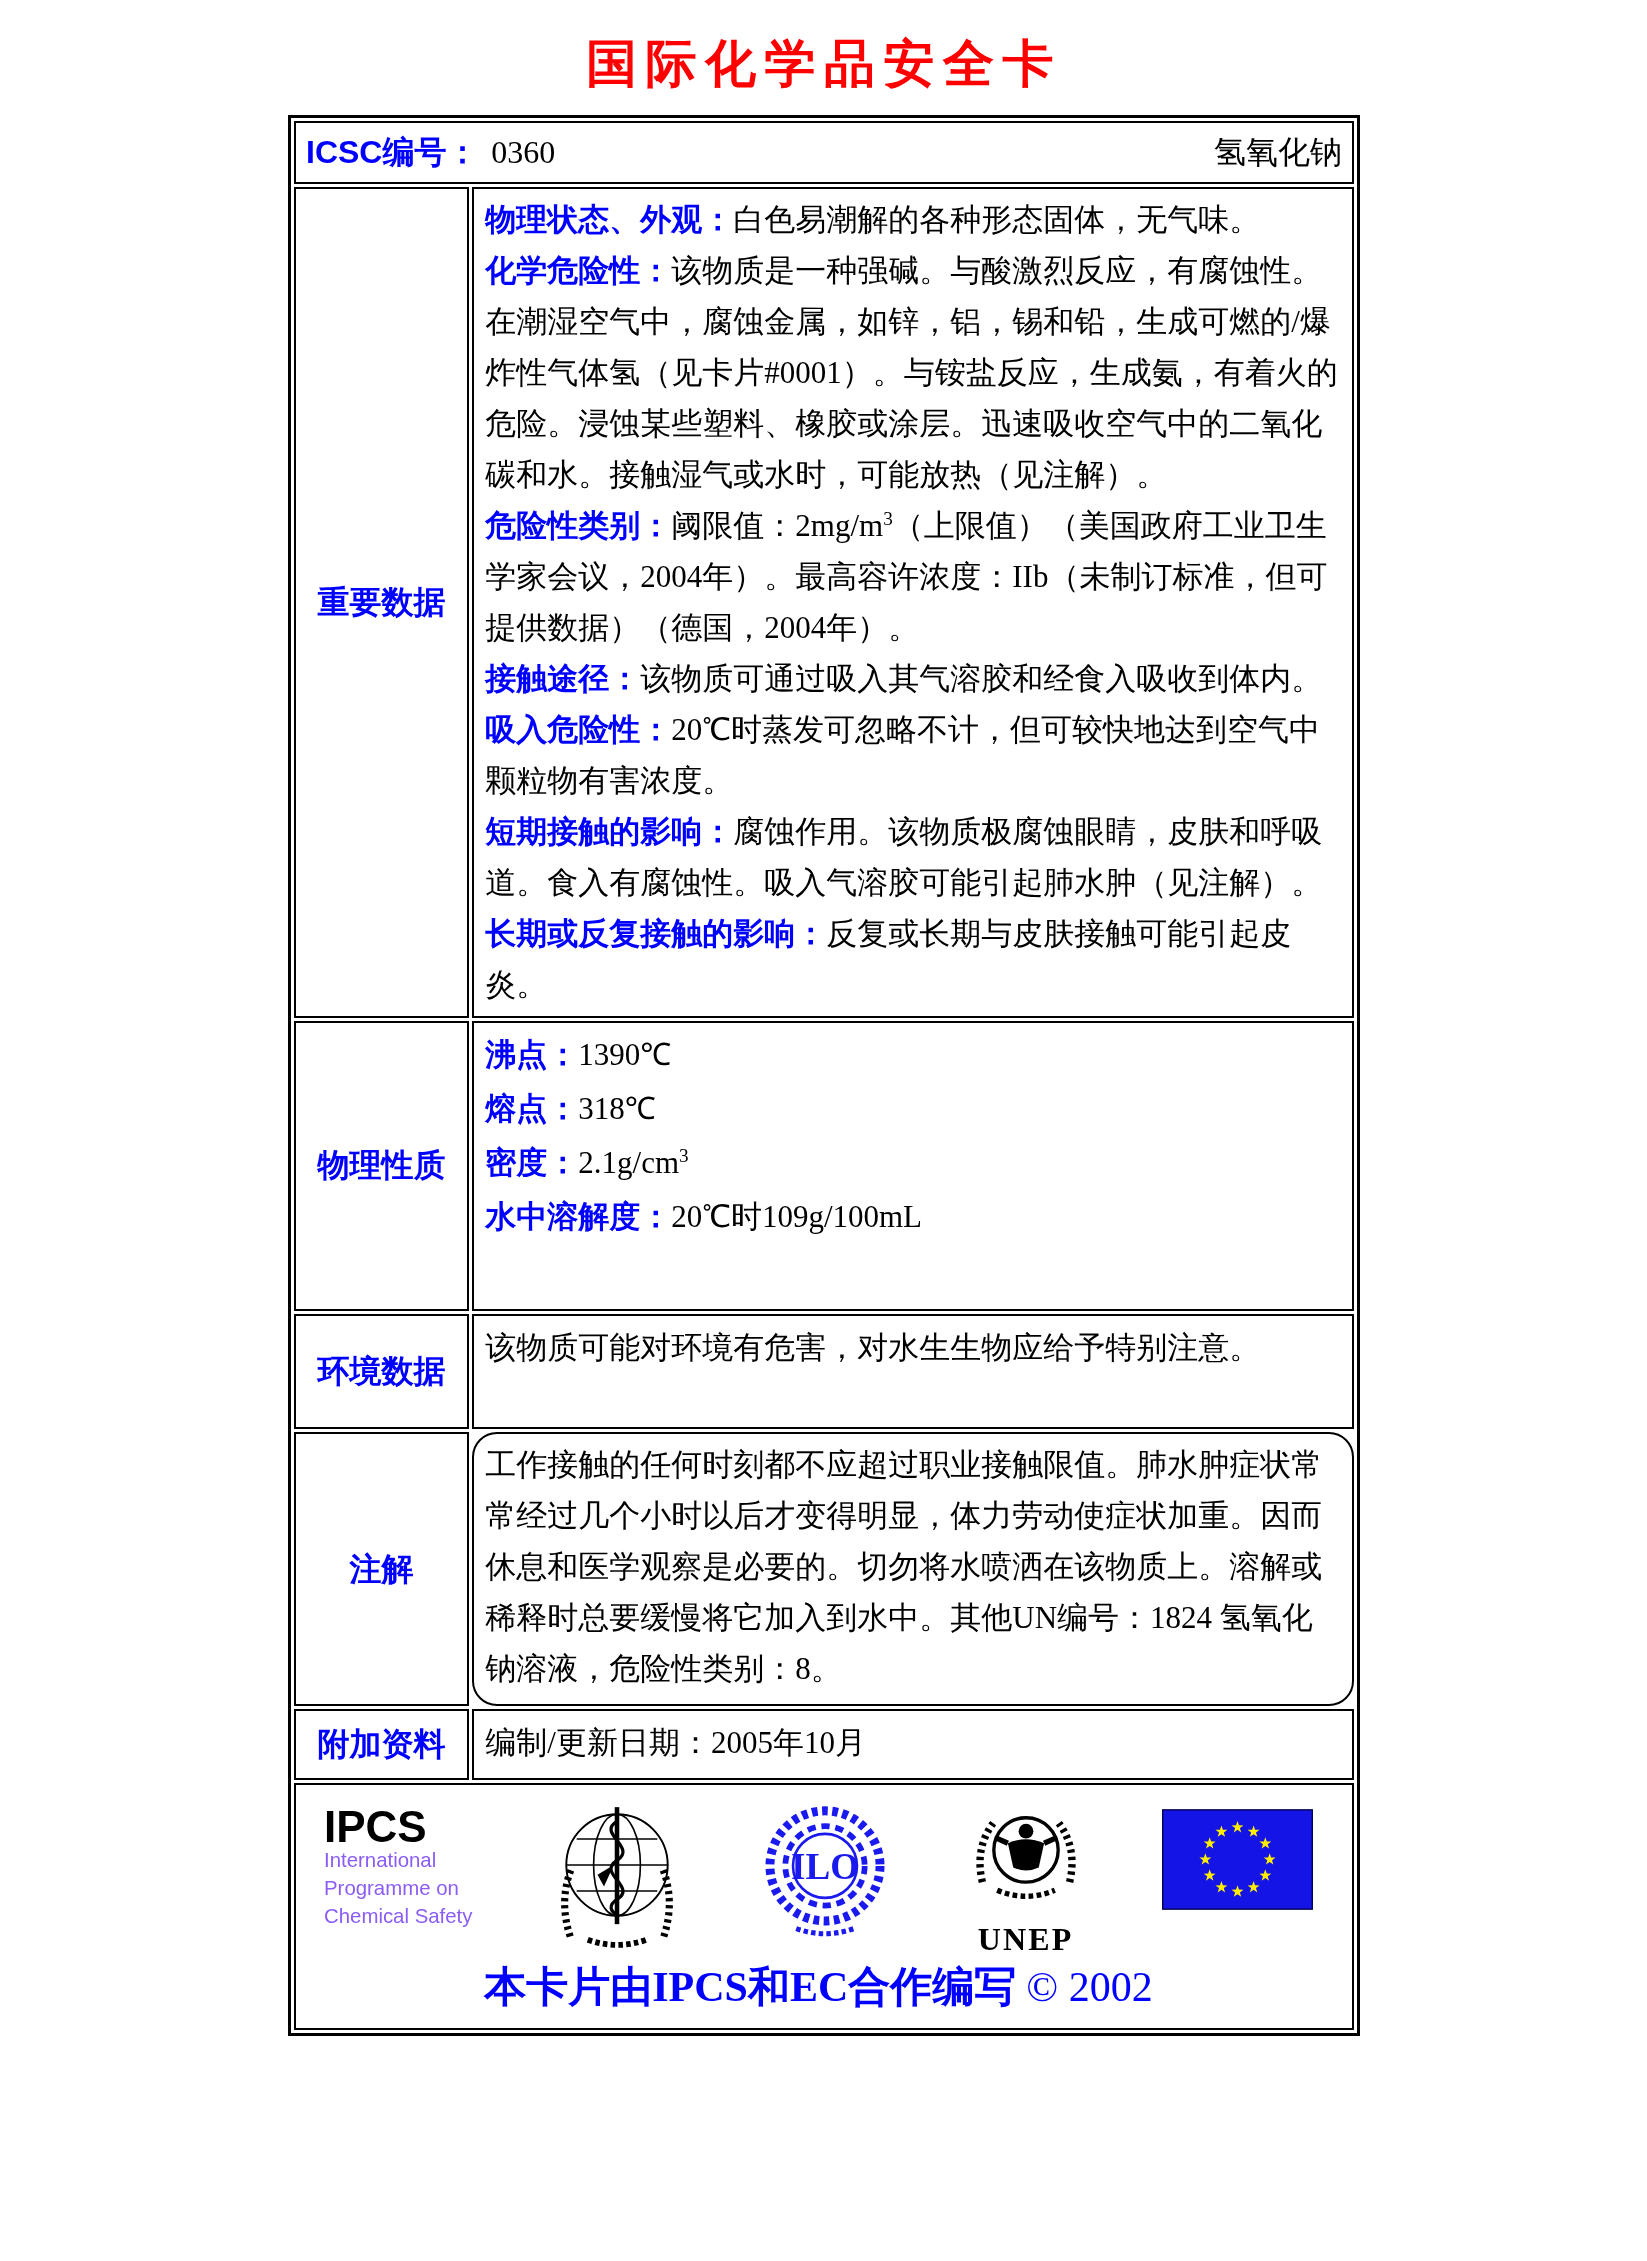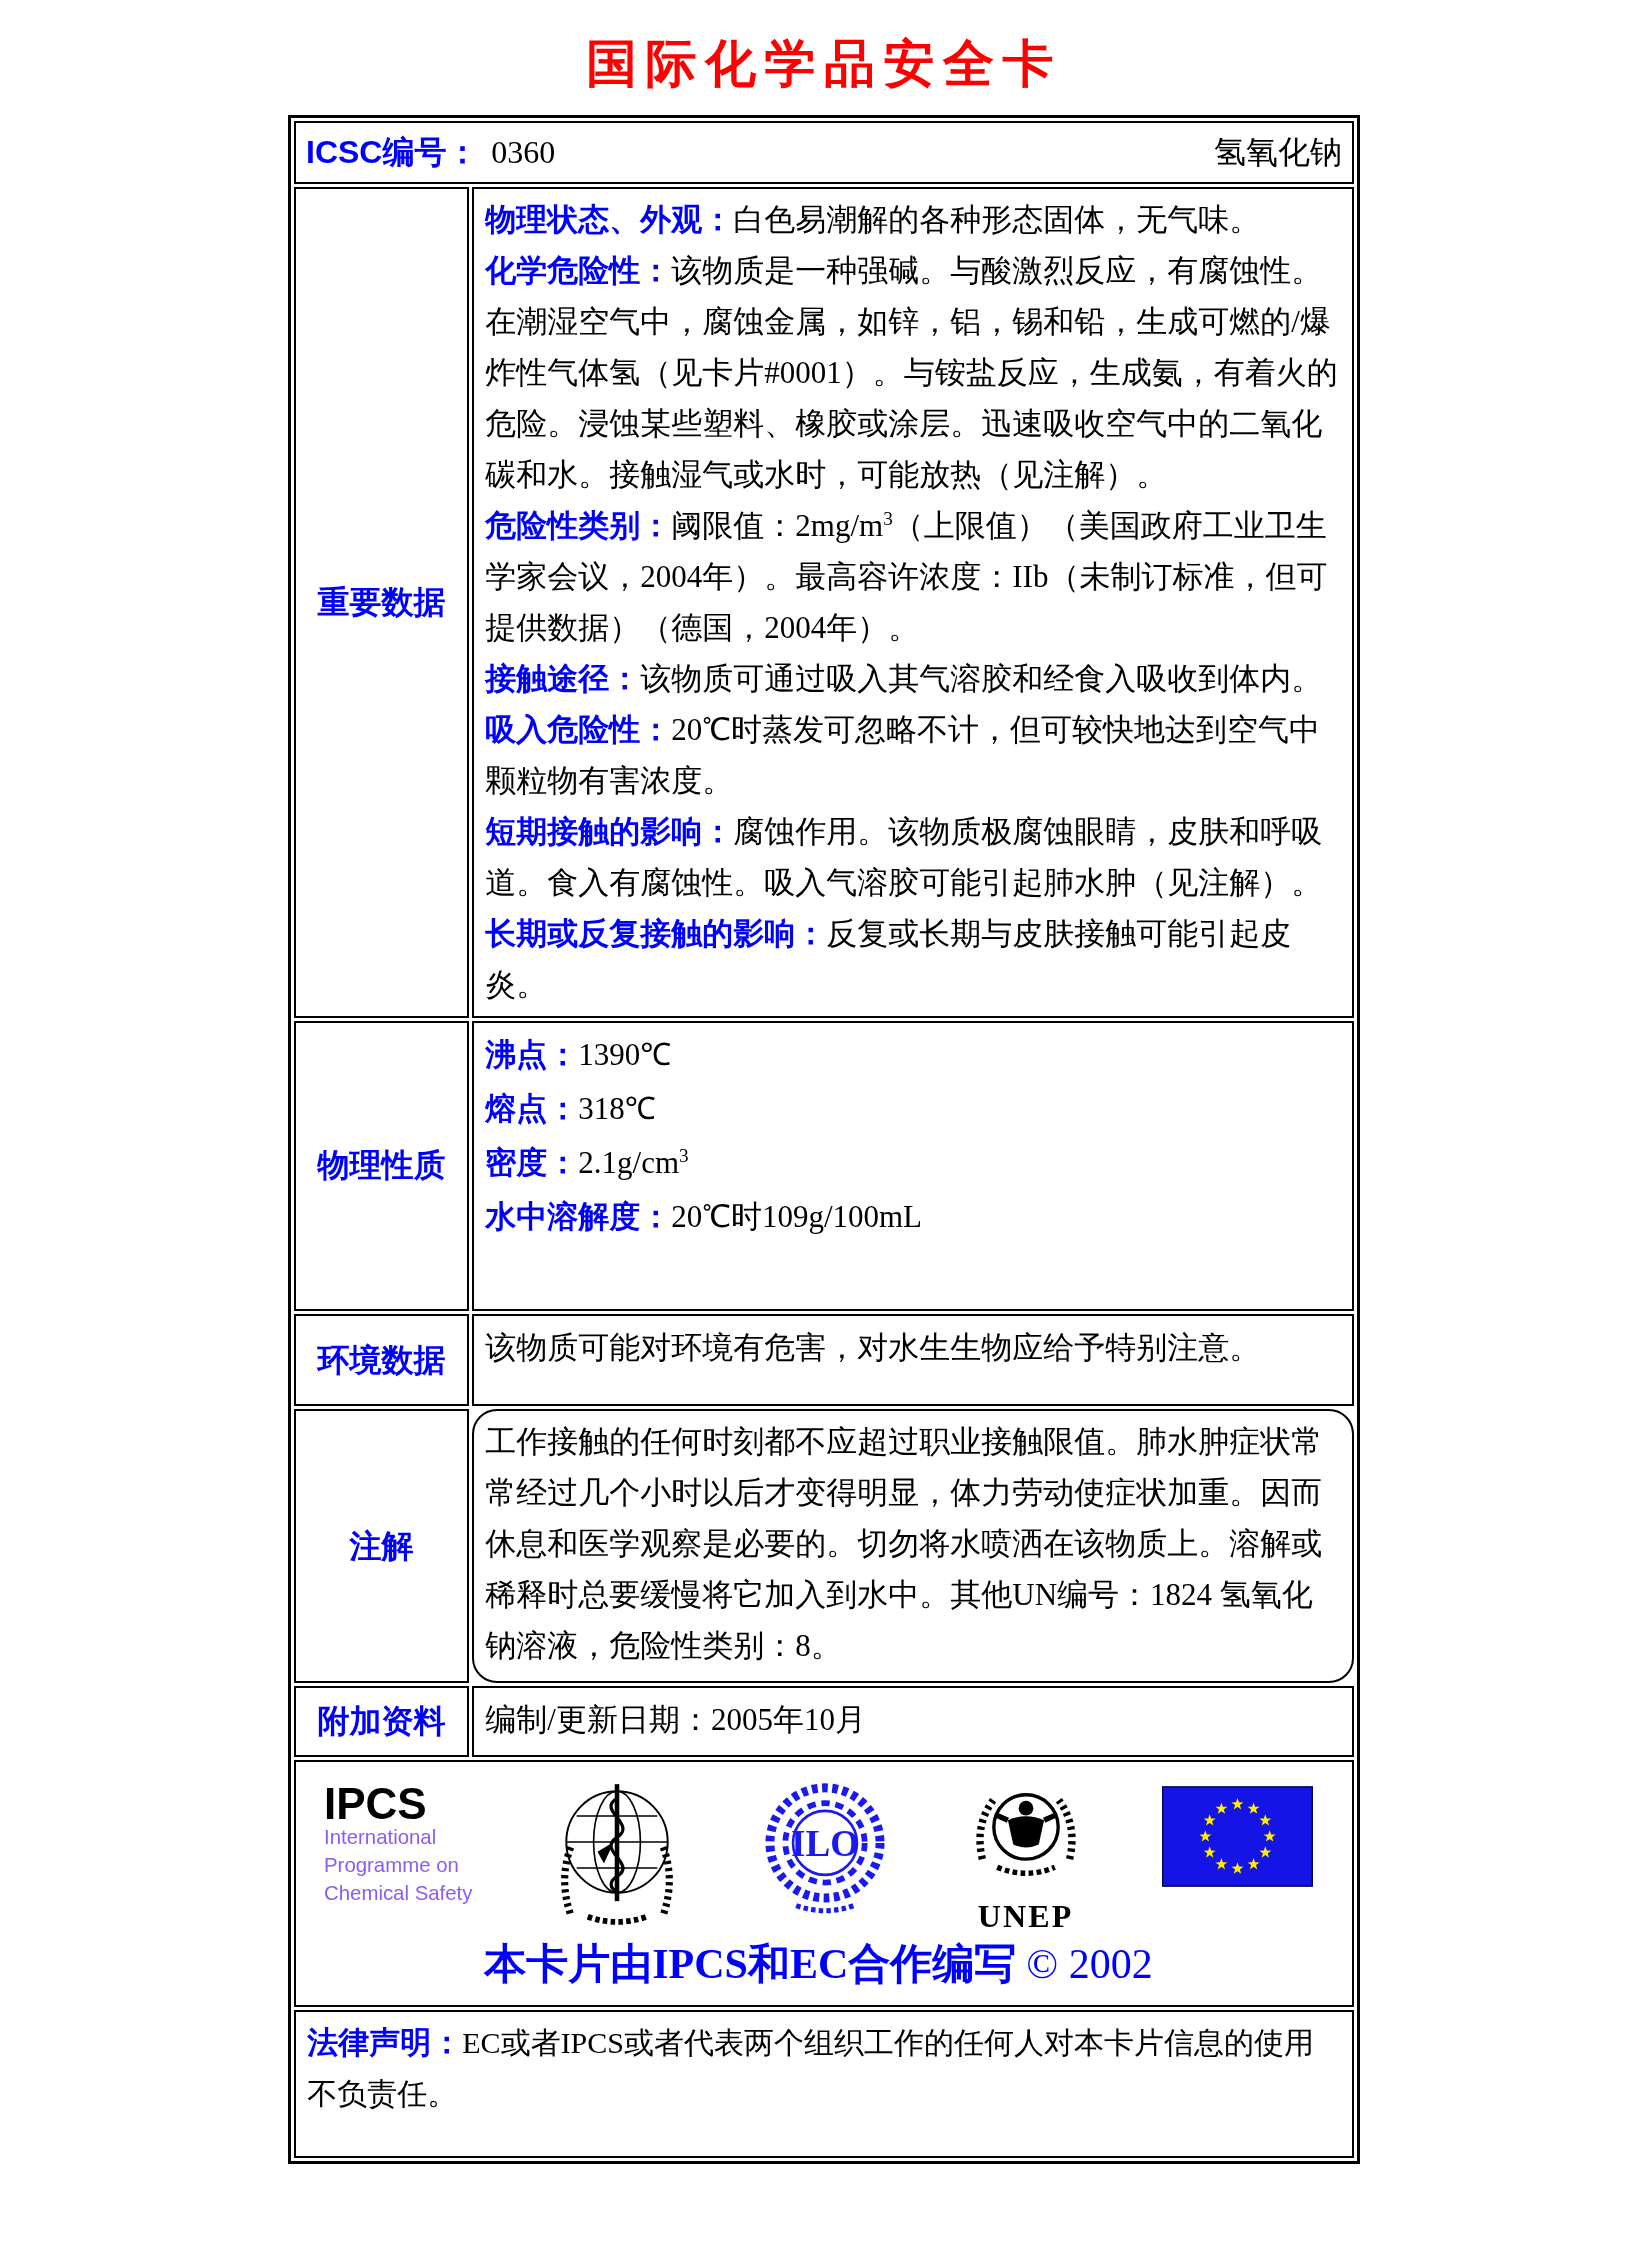--- a/index.html
+++ b/index.html
@@ -49,21 +49,21 @@
     color: #0000ff;
     font-family: "Liberation Sans", sans-serif;
     font-weight: bold;
     font-size: 32px;
     text-align: center;
     vertical-align: middle;
   }
   td.content-cell { padding: 5.6px 11.3px; vertical-align: top; }
   td.phys-cell { padding-bottom: 65px; }
   td.phys-cell .item { line-height: 54px; }
-  td.env-cell { padding-bottom: 31px; }
+  td.env-cell { padding-bottom: 54px; }
   td.notes-cell { padding-bottom: 10px; border-radius: 25px; }
   td.addl-cell { padding-bottom: 10px; }
   .item { margin: 0; }
   sup { font-size: 0.62em; line-height: 0; vertical-align: super; }
   td.legal-cell { padding: 5.6px 11.3px 37px 11.3px; }
   td.legal-cell .legal-text { font-size: 30px; }
   td.logos-cell { padding: 18.3px 39px 20px 28px; }
   .logos-flex {
     display: flex;
     justify-content: space-between;
@@ -232,22 +232,17 @@
               </svg>
             </div>
 
           </div>
           <div class="credit">
             <span class="credit-main">本卡片由IPCS和EC合作编写</span><span class="credit-copy">© 2002</span>
           </div>
         </td>
       </tr>
 
-      <tr>
-        <td class="cell legal-cell" colspan="2">
-          <span class="lbl">法律声明：</span><span class="legal-text">EC或者IPCS或者代表两个组织工作的任何人对本卡片信息的使用不负责任。</span>
-        </td>
-      </tr>
 
     </tbody>
   </table>
 </div>
 
 
 </body></html>

